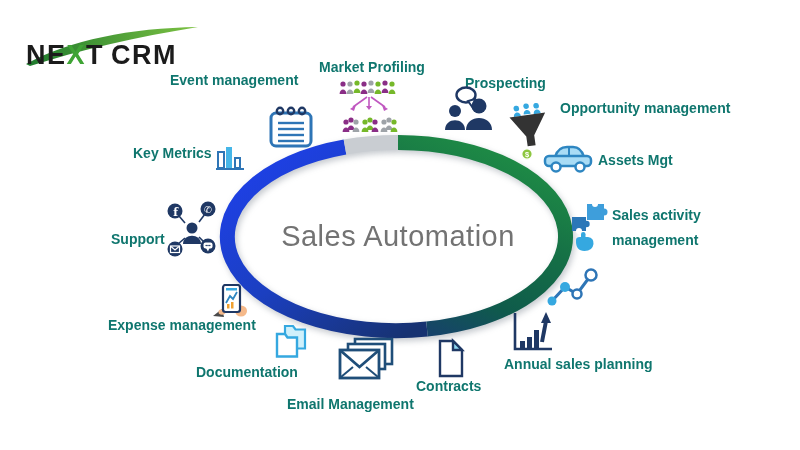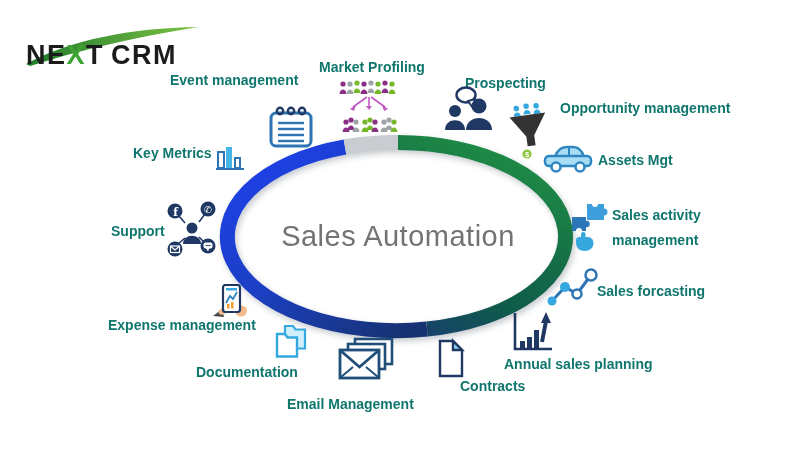--- a/index.html
+++ b/index.html
@@ -56,27 +56,26 @@
   <div class="lbl" style="left:316px;top:55px;width:112px;text-align:center;">Market Profiling</div>
   <div class="lbl" style="left:170px;top:68px;text-align:right;">Event management</div>
   <div class="lbl" style="left:133px;top:141px;">Key Metrics</div>
   <div class="lbl" style="left:465px;top:71px;">Prospecting</div>
   <div class="lbl" style="left:560px;top:96px;">Opportunity management</div>
   <div class="lbl" style="left:598px;top:148px;">Assets Mgt</div>
   <div class="lbl" style="left:612px;top:203px;line-height:25px;">
     <span style="display:block;text-align:right;">Sales activity</span>
     <span style="display:block;">management</span>
   </div>
-  <div class="lbl" style="left:597px;top:279px;">Sales forcasting</div>
   <div class="lbl" style="left:504px;top:352px;">Annual sales planning</div>
-  <div class="lbl" style="left:416px;top:374px;margin-left:44px;">Contracts</div>
+  <div class="lbl" style="left:416px;top:374px;">Contracts</div>
   <div class="lbl" style="left:287px;top:392px;">Email Management</div>
   <div class="lbl" style="left:196px;top:360px;">Documentation</div>
   <div class="lbl" style="left:108px;top:313px;">Expense management</div>
-  <div class="lbl" style="left:111px;top:219px;">Support</div>
+  <div class="lbl" style="left:111px;top:227px;">Support</div>
 
   <svg class="abs" style="left:336px;top:76px;" width="66" height="58" viewBox="0 0 66 58">
     <defs>
         <g id="pg">
           <circle cx="0" cy="-6" r="2.6"></circle>
           <path d="M-3.4 4 C-3.4 -2 3.4 -2 3.4 4 Z"></path>
         </g>
       </defs>
     <g>
       <use href="#pg" x="7" y="14" fill="#8A2E86"></use>

